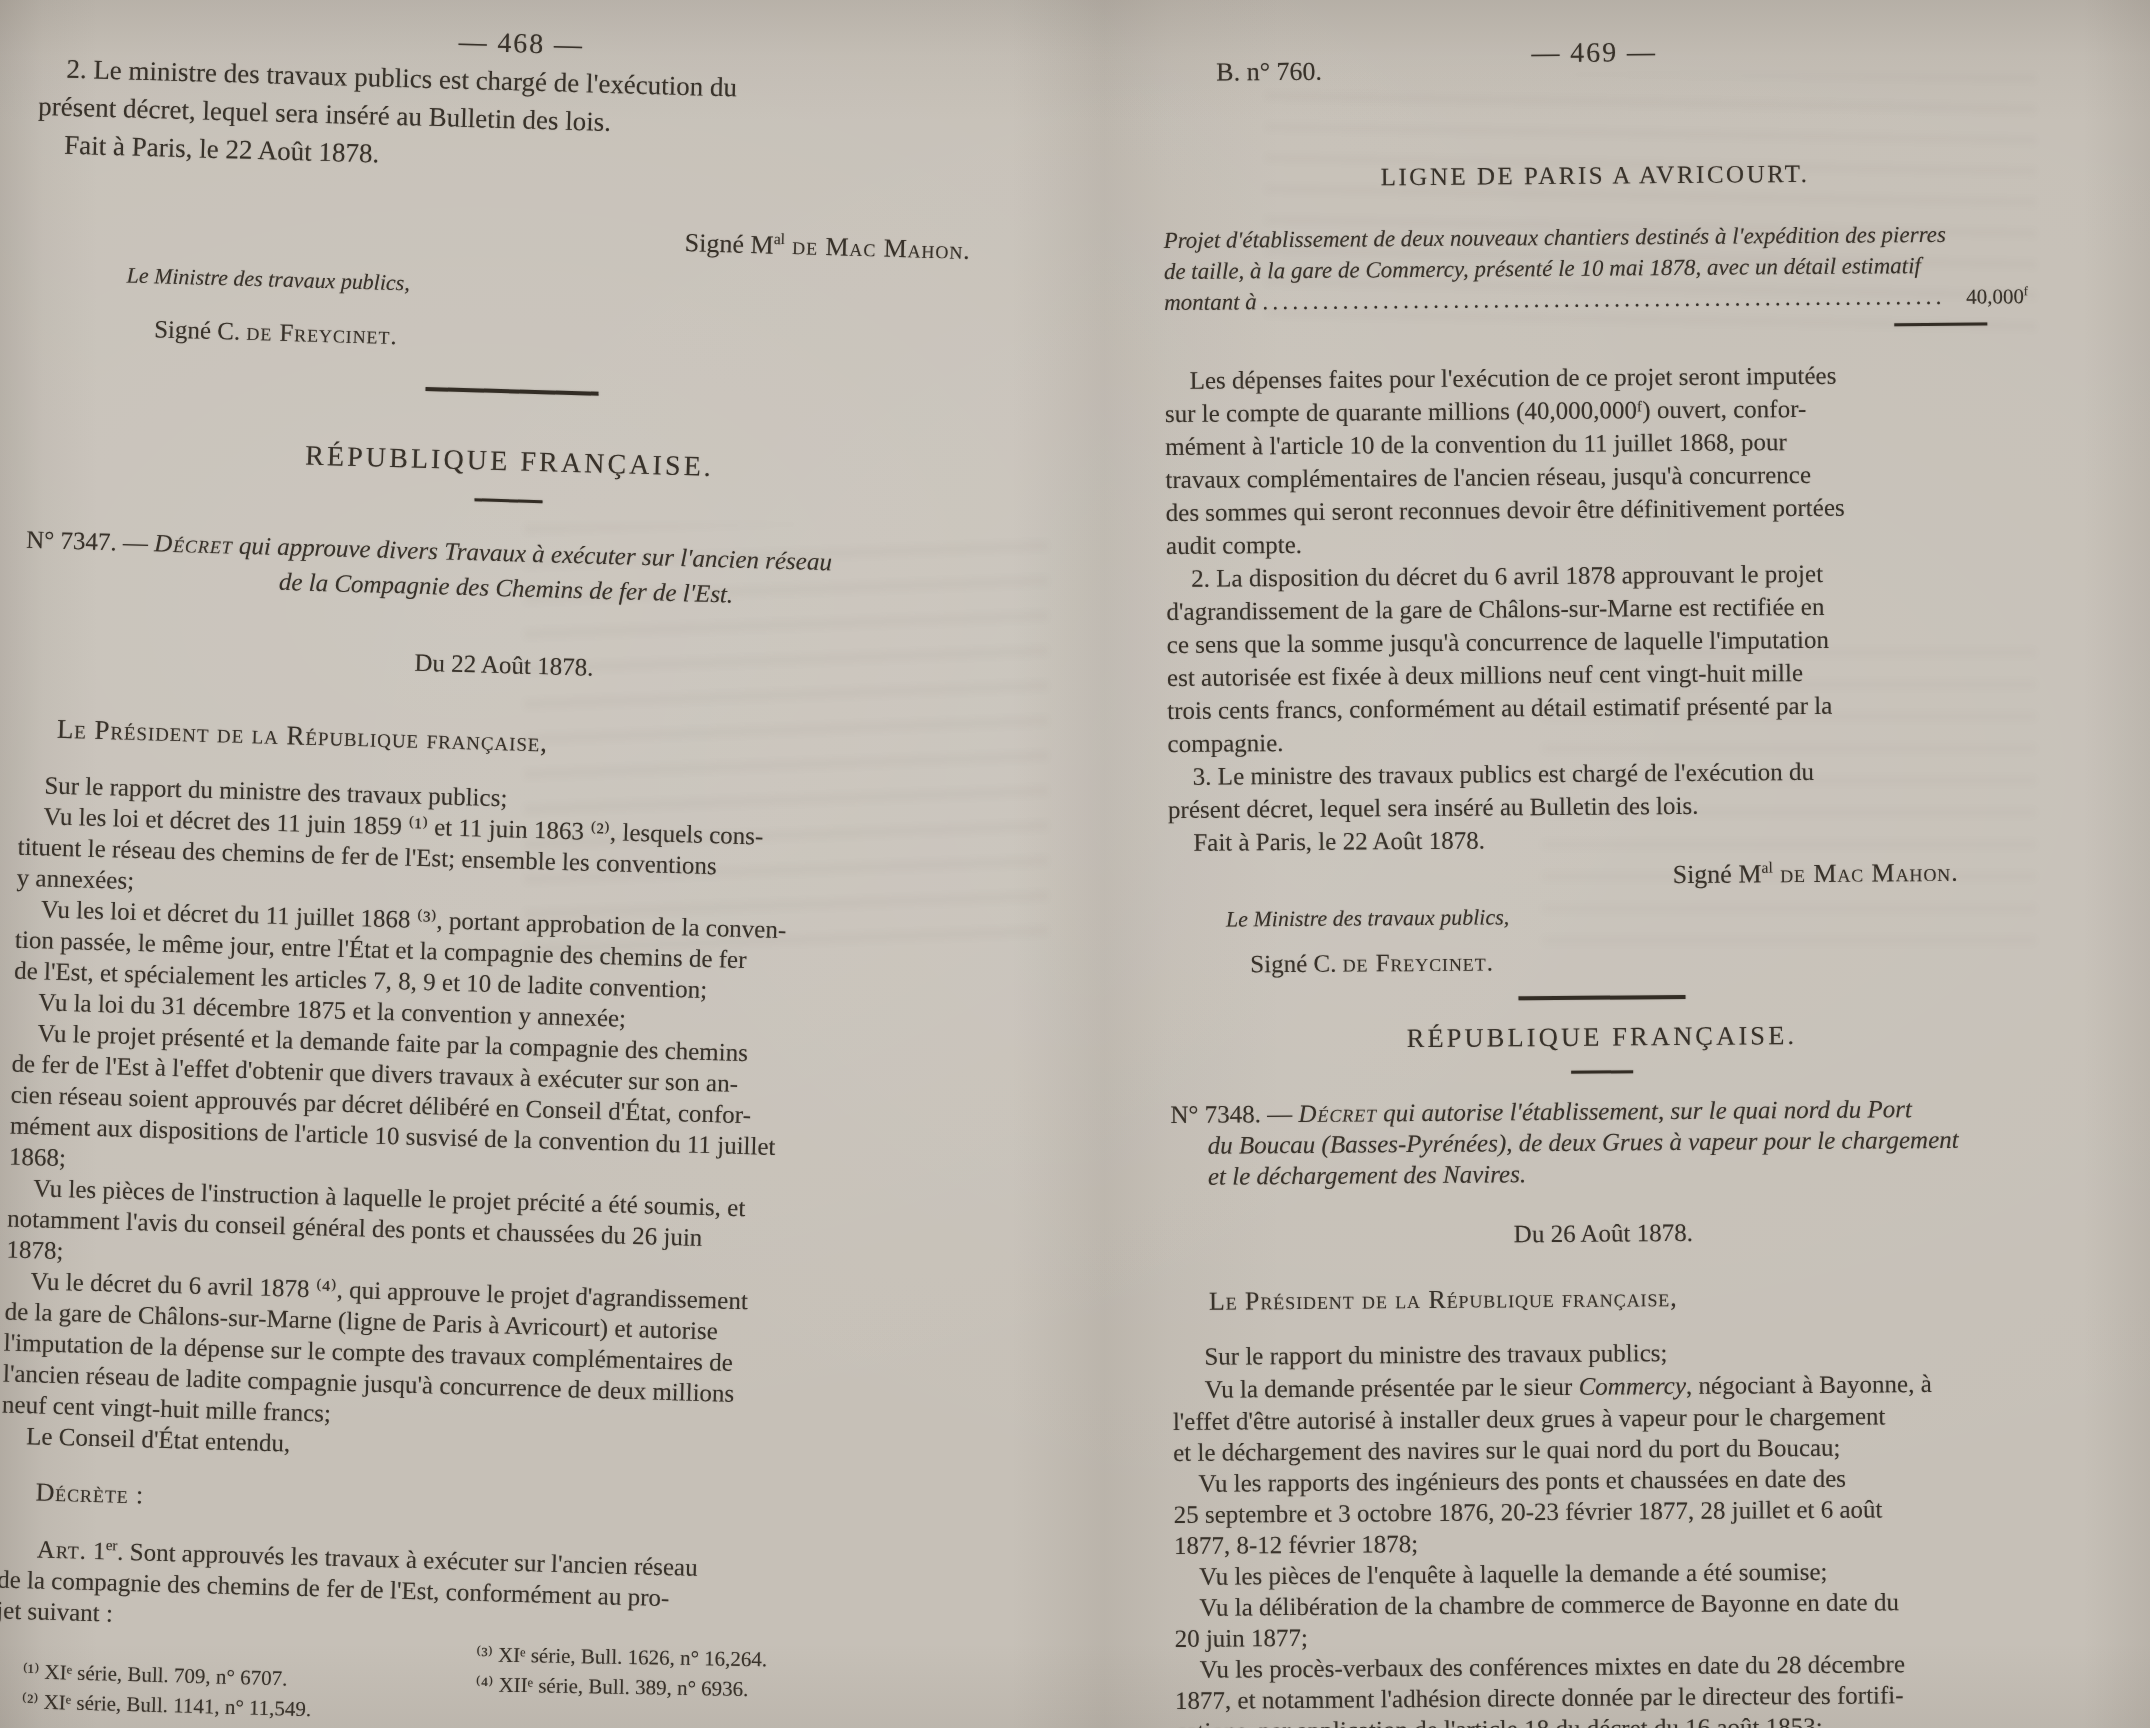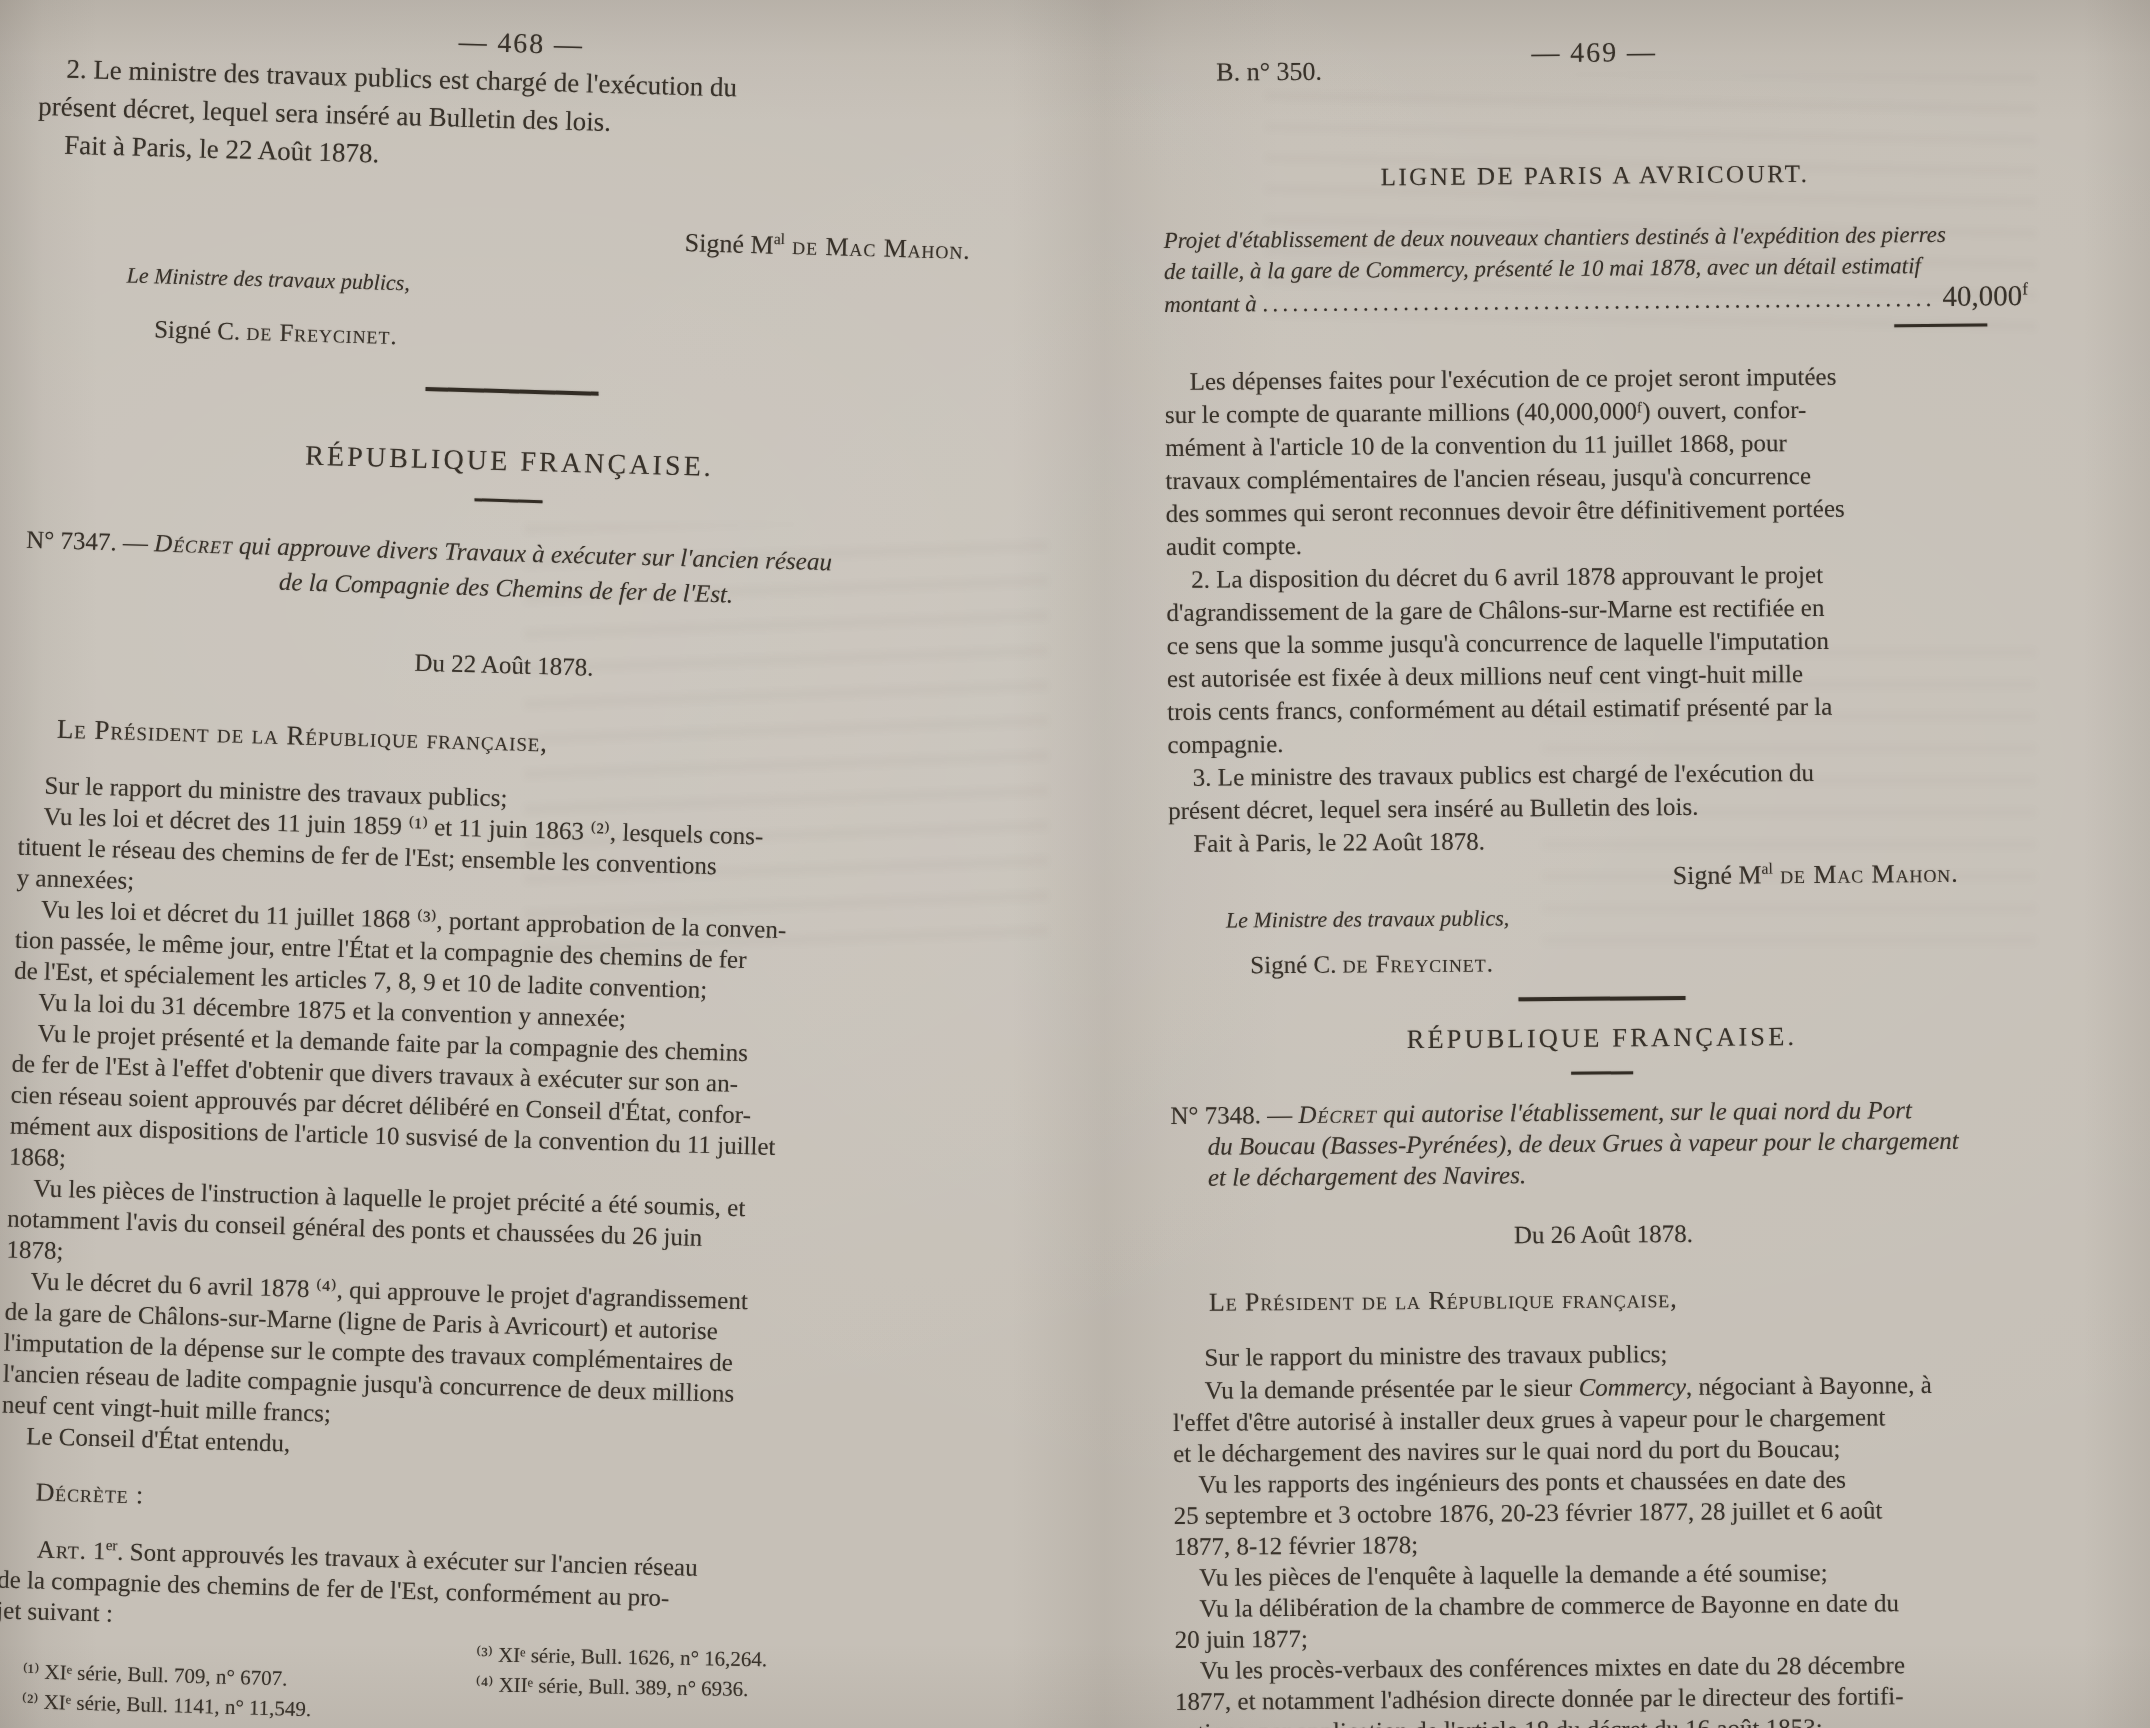--- a/index.html
+++ b/index.html
@@ -70,21 +70,21 @@
   .fncol.c1{ padding-left:28px; box-sizing:border-box; }
   .fncol.c2{ transform:translateY(-32px) rotate(-0.6deg); }
 
   .header-row{ position:relative; height:44px; }
   .bulletin-ref{ position:absolute; left:54px; top:17.3px; font-size:26px; }
   .ligne-title{ text-align:center; margin-top:79px; font-size:25px; letter-spacing:2.5px; }
 
   .sommaire{ font-style:italic; font-size:23px; line-height:31px; margin-top:30px; }
   .som3{ display:flex; align-items:baseline; }
   .leader{ flex:1; overflow:hidden; white-space:nowrap; letter-spacing:4.3px; margin:0 6.2px; }
-  .amount{ font-style:normal; font-size:29px; white-space:nowrap; }
+  .amount{ font-style:normal; font-size:21px; white-space:nowrap; }
   .sum-rule{ border:none; border-top:3.7px solid #332d25; width:93px; margin:10px 41px 0 auto; box-shadow:0 0 1.2px rgba(52,45,36,.5); }
 
   .montespan{ text-indent:32px; font-size:25px; line-height:33px; margin-top:0; }
   .rapport-first{ text-indent:32px; font-size:25px; line-height:33px; margin-top:22px; }
 
   .ghost{ position:absolute; pointer-events:none; filter:blur(3.1px); opacity:.55; }
   .g1{ left:524px; top:524px; width:524px; height:432px;
        background:repeating-linear-gradient(178deg, rgba(96,88,76,0.07) 0 10px, transparent 10px 35px); }
   .g2{ left:1265px; top:74px; width:771px; height:259px;
        background:repeating-linear-gradient(181deg, rgba(96,88,76,0.06) 0 8.6px, transparent 8.6px 31px); }
@@ -170,21 +170,21 @@
         </div>
       <div class="fncol c2">
           <div class="line">⁽³⁾ XIᵉ série, Bull. 1626, n° 16,264.</div>
           <div class="line">⁽⁴⁾ XIIᵉ série, Bull. 389, n° 6936.</div>
         </div>
     </div>
   </div>
 
   <div class="page page-right">
     <div class="header-row">
-      <span class="bulletin-ref">B. n° 350.</span>
+      <span class="bulletin-ref">B. n° 760.</span>
       <div class="pageno">— 469 —</div>
     </div>
 
     <div class="ligne-title">LIGNE DE PARIS A AVRICOURT.</div>
 
     <div class="sommaire">
       <div class="line">Projet d'établissement de deux nouveaux chantiers destinés à l'expédition des pierres</div>
       <div class="line">de taille, à la gare de Commercy, présenté le 10 mai 1878, avec un détail estimatif</div>
       <div class="som3">
         <span>montant à</span>

